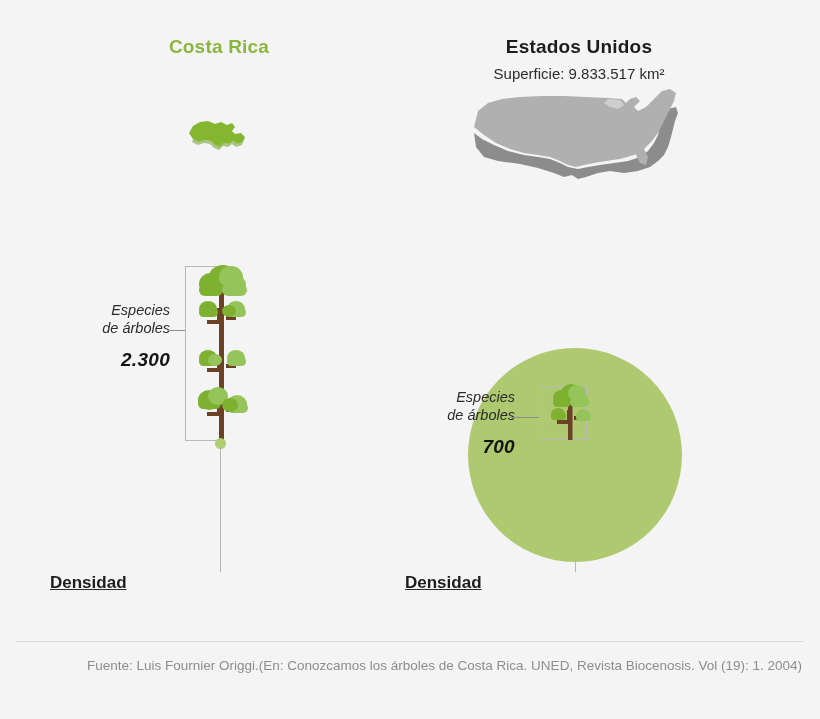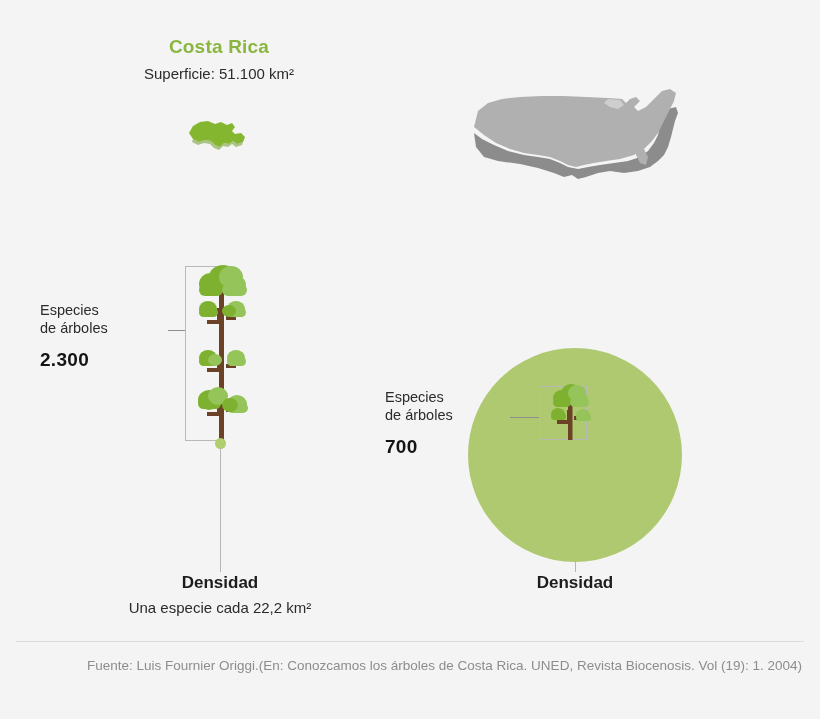--- a/index.html
+++ b/index.html
@@ -51,21 +51,23 @@
   
   .map-wrap {
     position: absolute;
   }
   #cr-map-wrap { left: 175px; top: 100px; width: 100px; height: 66px; }
   #us-map-wrap { left: 468px; top: 85px; width: 225px; height: 110px; }
 
   
   .species-label {
     position: absolute;
+    text-align: right;
     line-height: 18px;
+    font-style: italic;
   }
   .species-label .sp-l1,
   .species-label .sp-l2 {
     font-size: 14.5px;
     color: #2b2b2b;
     display: block;
   }
   .species-label .sp-count {
     display: block;
     font-size: 19px;
@@ -124,22 +126,23 @@
     background: #aec96f;
   }
 
   
   #cr-tree { position: absolute; left: 191px; top: 264px; }
   #us-tree { position: absolute; left: 545px; top: 384px; }
 
   
   .density {
     position: absolute;
-    text-align: center;
+    text-align: left;
     width: 340px;
+    text-decoration: underline;
   }
   .density .dens-title {
     font-size: 17px;
     font-weight: bold;
     color: #1d1d1d;
     display: block;
     line-height: 22px;
   }
   .density .dens-value {
     font-size: 15px;
@@ -171,23 +174,26 @@
     text-align: right;
   }
 </style>
 </head>
 <body>
 
 <div id="infographic">
 
   <div class="country-header" id="cr-header">
     <div class="country-name" id="cr-name">Costa Rica</div>
-    <div class="country-area">Superficie: 51.100 km²</div>
-  </div>
-
+  </div>
+
+  <div class="country-header" id="us-header">
+    <div class="country-name" id="us-name">Estados Unidos</div>
+    <div class="country-area">Superficie: 9.833.517 km²</div>
+  </div>
 
   <div class="map-wrap" id="cr-map-wrap">
     <svg width="100" height="66" viewBox="0 0 100 66">
       <path d="M14,33 L18,26 L25,22 L33,21 L40,24 L46,22 L52,25 L57,23 L60,27
                L57,31 L60,34 L66,33 L70,37 L68,42 L62,44 L58,41 L54,44 L49,43
                L45,47 L40,45 L36,41 L30,40 L24,42 L18,39 Z" fill="#84b72f"></path>
       <path d="M18,39 L24,42 L30,40 L36,41 L40,45 L45,47 L49,43 L54,44 L58,41
                L62,44 L68,42 L67,45 L61,47 L57,44 L53,47 L48,46 L44,50 L39,48
                L35,44 L29,43 L23,45 L17,42 Z" fill="#6f9b28" opacity="0.55"></path>
     </svg>
@@ -304,21 +310,20 @@
       <rect x="6" y="29" width="15" height="7" rx="3.5" fill="#7fb131"></rect>
       <ellipse cx="38" cy="31" rx="7" ry="6" fill="#95c45a"></ellipse>
       <rect x="31" y="30" width="15" height="7" rx="3.5" fill="#95c45a"></rect>
     </g>
   </svg>
 
   <div class="drop-line" id="us-drop"></div>
 
   <div class="density" id="cr-density">
     <span class="dens-title">Densidad</span>
-    <span class="dens-value">Una especie cada 22,2 km²</span>
   </div>
 
   <div class="density" id="us-density">
     <span class="dens-title">Densidad</span>
   </div>
 
   <div id="footer-rule"></div>
   <div id="source-note">Fuente: Luis Fournier Origgi.(En: Conozcamos los árboles de Costa Rica. UNED, Revista Biocenosis. Vol (19): 1. 2004)</div>
 
 </div>

